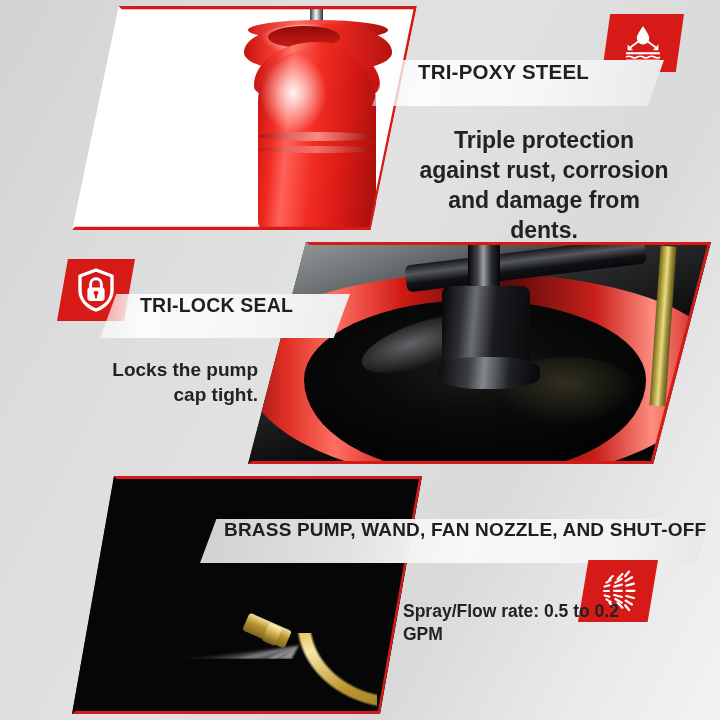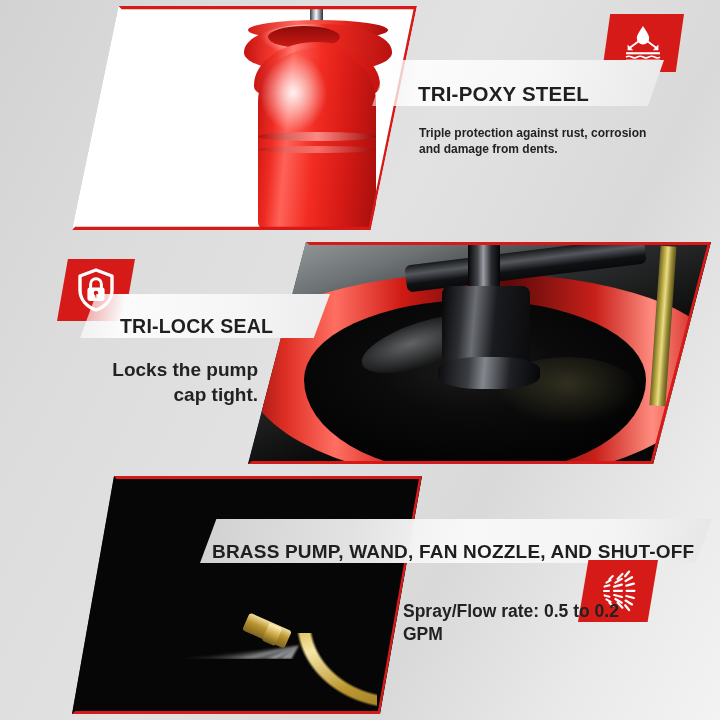--- a/index.html
+++ b/index.html
@@ -214,56 +214,56 @@
     border-radius:0;
     background:
       linear-gradient(160deg,#d9b748 0%,#f6e7a8 22%,#bd9832 55%,#8a6f22 100%);
     -webkit-mask-image:radial-gradient(ellipse 140% 120% at 120% -10%, rgba(0,0,0,0) 56%, rgba(0,0,0,1) 58%, rgba(0,0,0,1) 64%, rgba(0,0,0,0) 66%);
             mask-image:radial-gradient(ellipse 140% 120% at 120% -10%, rgba(0,0,0,0) 56%, rgba(0,0,0,1) 58%, rgba(0,0,0,1) 64%, rgba(0,0,0,0) 66%);
   }
 
   
   .banner{
     position:absolute;
-    display:flex;align-items:flex-end;
+    display:flex;align-items:flex-start;
     box-sizing:border-box;
   }
   .banner .btxt{
     font-weight:bold;
     color:#1f1f1f;
     letter-spacing:.2px;
     white-space:nowrap;
   }
   #banner1{
     left:372px;top:60px;width:292px;height:46px;
     background:linear-gradient(100deg,rgba(255,255,255,.42) 0%,rgba(252,252,252,.96) 16%,#f7f7f7 55%,#e9e9e9 100%);
     clip-path:polygon(5.5% 0%,100% 0%,94.5% 100%,0% 100%);
   }
   #banner1 .btxt{font-size:20.5px;margin-left:46px;}
   #banner2{
-    left:80px;top:294px;width:250px;height:44px;
+    left:100px;top:294px;width:250px;height:44px;
     background:linear-gradient(100deg,rgba(255,255,255,.55) 0%,#fbfbfb 18%,#f6f6f6 60%,#ececec 100%);
     clip-path:polygon(6.5% 0%,100% 0%,93.5% 100%,0% 100%);
   }
   #banner2 .btxt{font-size:19.5px;margin-left:40px;}
   #banner3{
     left:200px;top:519px;width:512px;height:44px;
     background:linear-gradient(100deg,rgba(226,226,226,.92) 0%,rgba(238,238,238,.95) 30%,#f8f8f8 52%,#f4f4f4 80%,#e6e6e6 100%);
     clip-path:polygon(3.2% 0%,100% 0%,96.8% 100%,0% 100%);
   }
-  #banner3 .btxt{font-size:19px;margin-left:12px;}
+  #banner3 .btxt{font-size:19px;margin-left:24px;}
 
   
   .body-copy{
     position:absolute;
     font-weight:bold;
     color:#222222;
     line-height:1.30;
   }
-  #body1{left:419px;top:126px;width:250px;font-size:12px;text-align:left;}
+  #body1{left:419px;top:126px;width:250px;font-size:23px;text-align:center;}
   #body2{left:90px;top:358px;width:168px;font-size:19px;text-align:right;}
   #body3{left:403px;top:600px;width:230px;font-size:17.5px;text-align:left;}
 
   
   .badge{
     position:absolute;
     background:#D61A18;
     display:flex;align-items:center;justify-content:center;
   }
   #badge1{left:602px;top:14px;width:82px;height:58px;

